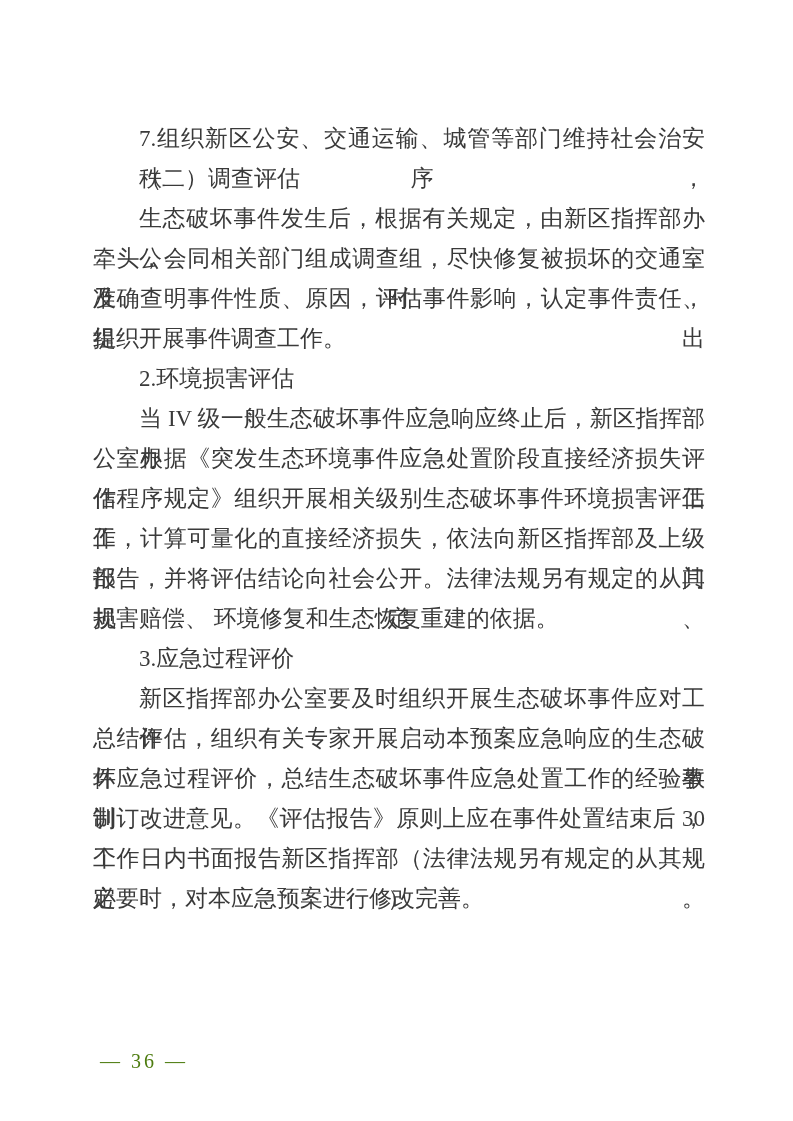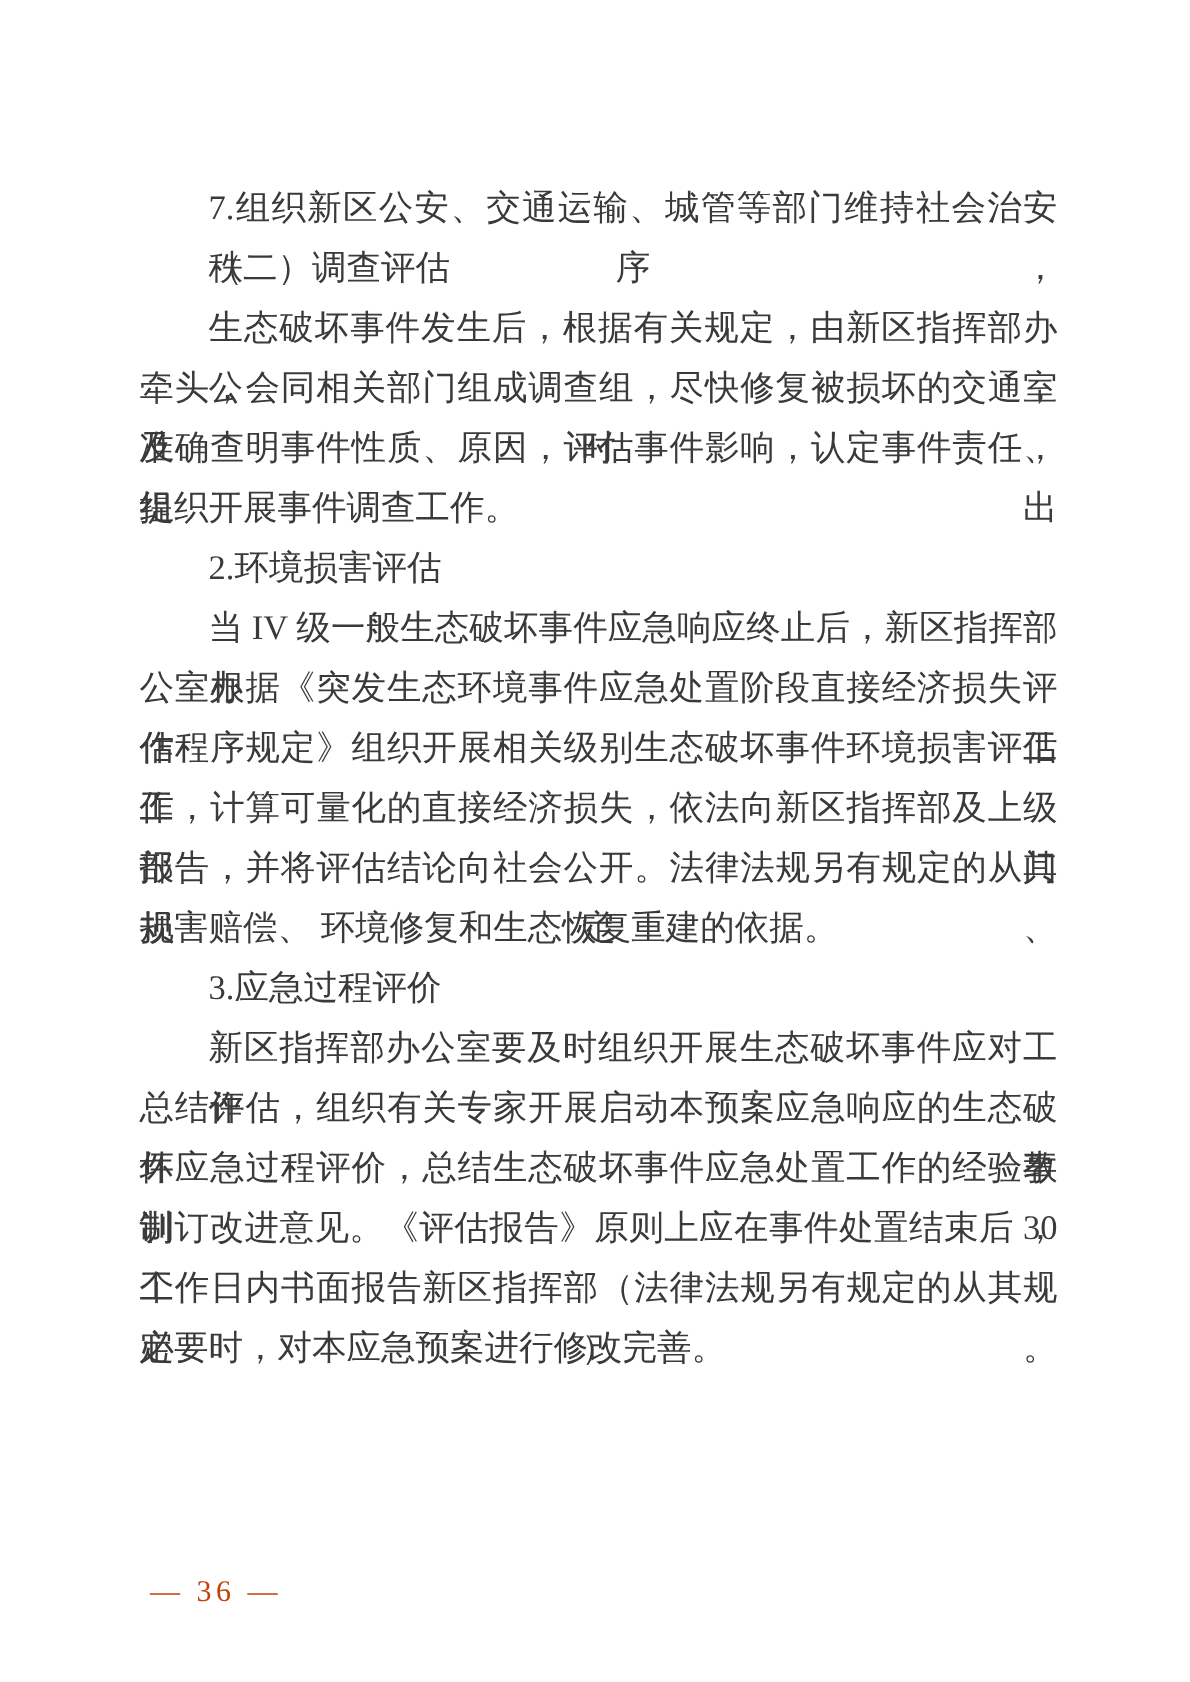--- a/index.html
+++ b/index.html
@@ -39,21 +39,21 @@
     text-justify: inter-character;
   }
   .footer {
     position: absolute;
     left: 100px;
     top: 1046px;
     height: 30px;
     line-height: 30px;
     font-size: 20px;
     letter-spacing: 3px;
-    color: #c2410c;
+    color: #4d7c0f;
   }
 </style>
 </head>
 <body>
 
 <div class="page">
   <div class="doc-body">
       <div class="line indent justify">7.组织新区公安、交通运输、城管等部门维持社会治安秩序，</div>
       <div class="line indent">（二）调查评估</div>
       <div class="line indent justify">生态破坏事件发生后，根据有关规定，由新区指挥部办公室</div>

